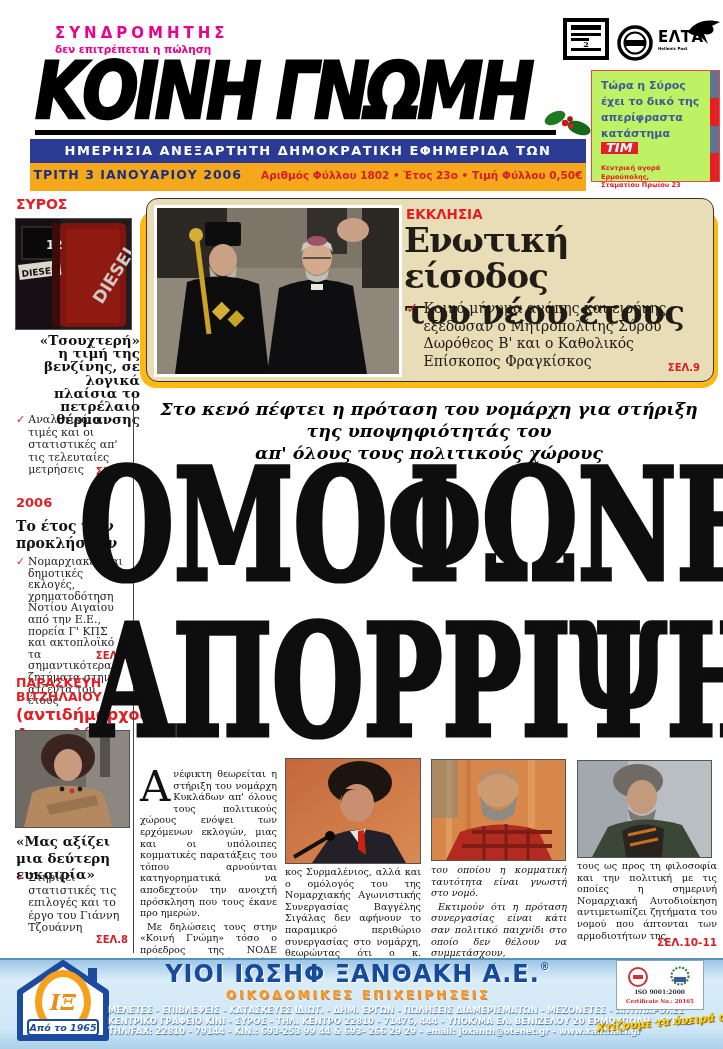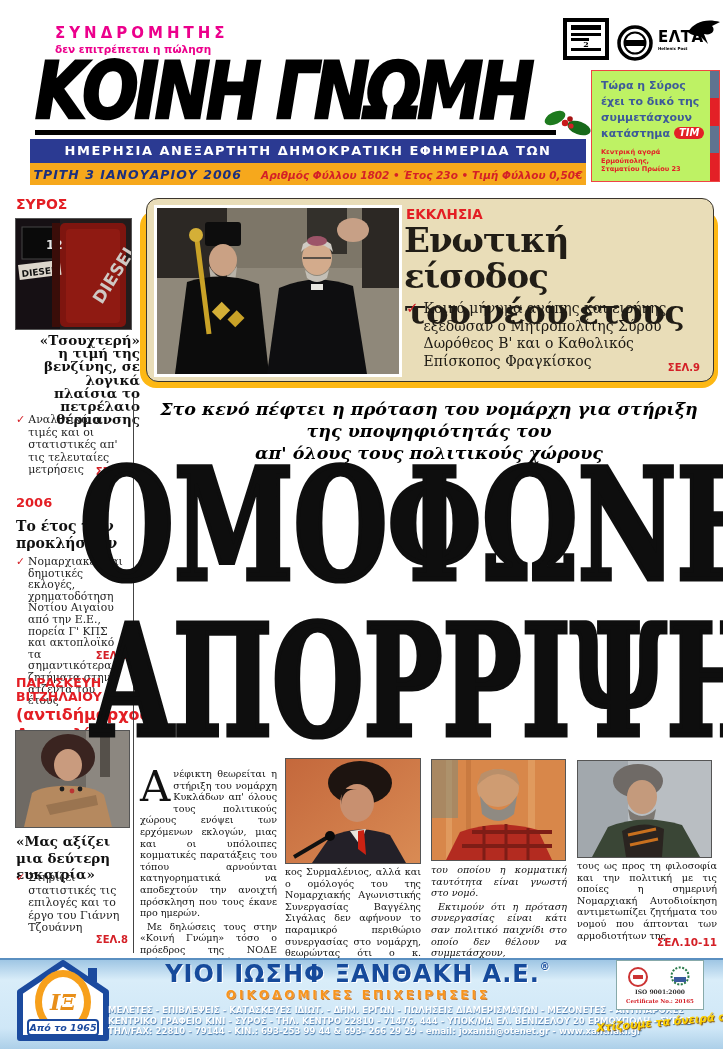--- a/index.html
+++ b/index.html
@@ -19,21 +19,21 @@
   .band-blue{background:#2b3a92;color:#fff;font-weight:bold;font-size:13px;
         letter-spacing:1.5px;text-align:center;line-height:24px;}
   .band-yellow{background:#f6a81c;text-align:center;line-height:22px;white-space:nowrap;}
   .band-date{color:#1b2f7e;font-weight:bold;font-size:12.5px;letter-spacing:1px;}
   .band-issue{color:#d42027;font-weight:bold;font-size:10.5px;margin-left:14px;}
 
   
   .tim-ad{background:#bef264;border:1px solid #ef4444;}
   .tim-line{color:#3d5a99;font-weight:bold;font-size:11px;line-height:16px;}
   .tim-pill{display:inline-block;background:#e32026;color:#fff;font-style:italic;
-        font-weight:bold;font-size:10px;border-radius:6px;padding:0 5px;line-height:12px;
+        font-weight:bold;font-size:13px;border-radius:0;padding:0 5px;line-height:12px;
         vertical-align:1px;}
   .tim-addr{color:#e32026;font-weight:bold;font-size:6.6px;line-height:8.5px;margin-top:6px;}
   .tim-strip div{width:9px;}
 
   
   .kicker{color:#e31e24;font-weight:bold;}
   .side-head{font-weight:bold;color:#111;}
   .side-note{font-size:11px;line-height:12.5px;color:#222;display:flex;gap:3px;}
   .check{color:#d42027;font-weight:bold;flex:0 0 auto;}
   .pageref{color:#d42027;font-weight:bold;font-size:10px;text-align:right;}
@@ -109,30 +109,30 @@
   </svg>
   <div class="abs" style="left:658px;top:24px;width:60px;">
     <svg class="abs" style="left:28px;top:-8px;" width="36" height="30" viewBox="0 0 36 30">
       <path d="M2,16 C8,6 20,2 34,6 L26,10 C30,14 26,20 18,18 L22,28 L14,20 C8,20 4,18 2,16 Z" fill="#000"></path>
     </svg>
     <div class="sans" style="font-weight:bold;font-size:15px;letter-spacing:0.5px;margin-top:4px;">ΕΛΤΑ</div>
     <div class="sans" style="font-size:4px;font-weight:bold;">Hellenic Post</div>
   </div>
 
   <div class="abs sans band-blue" style="left:30px;top:139px;width:556px;height:24px;">ΗΜΕΡΗΣΙΑ ΑΝΕΞΑΡΤΗΤΗ ΔΗΜΟΚΡΑΤΙΚΗ ΕΦΗΜΕΡΙΔΑ ΤΩΝ ΚΥΚΛΑΔΩΝ</div>
-  <div class="abs sans band-yellow" style="left:30px;top:163px;width:556px;height:22px;font-style:italic;">
+  <div class="abs sans band-yellow" style="left:30px;top:163px;width:556px;height:28px;">
     <span class="band-date">ΤΡΙΤΗ 3 ΙΑΝΟΥΑΡΙΟΥ 2006</span>
     <span class="band-issue">Αριθμός Φύλλου 1802 • Έτος 23ο • Τιμή Φύλλου 0,50€</span>
   </div>
 
   <div class="abs tim-ad sans" style="left:591px;top:70px;width:127px;height:110px;">
     <div style="padding:7px 12px 0 9px;">
       <div class="tim-line">Τώρα η Σύρος</div>
       <div class="tim-line">έχει το δικό της</div>
-      <div class="tim-line">συμμετάσχουν</div>
+      <div class="tim-line">απερίφραστα</div>
       <div class="tim-line"><span>κατάστημα</span>
         <span class="tim-pill">TIM</span>
       </div>
       <div class="tim-addr">
         <div>Κεντρική αγορά Ερμούπολης,</div>
         <div>Σταματίου Πρωίου 23</div>
       </div>
     </div>
     <div class="abs tim-strip" style="right:0;top:0;height:110px;">
       <div style="height:27px;background:#5f7390;"></div>

